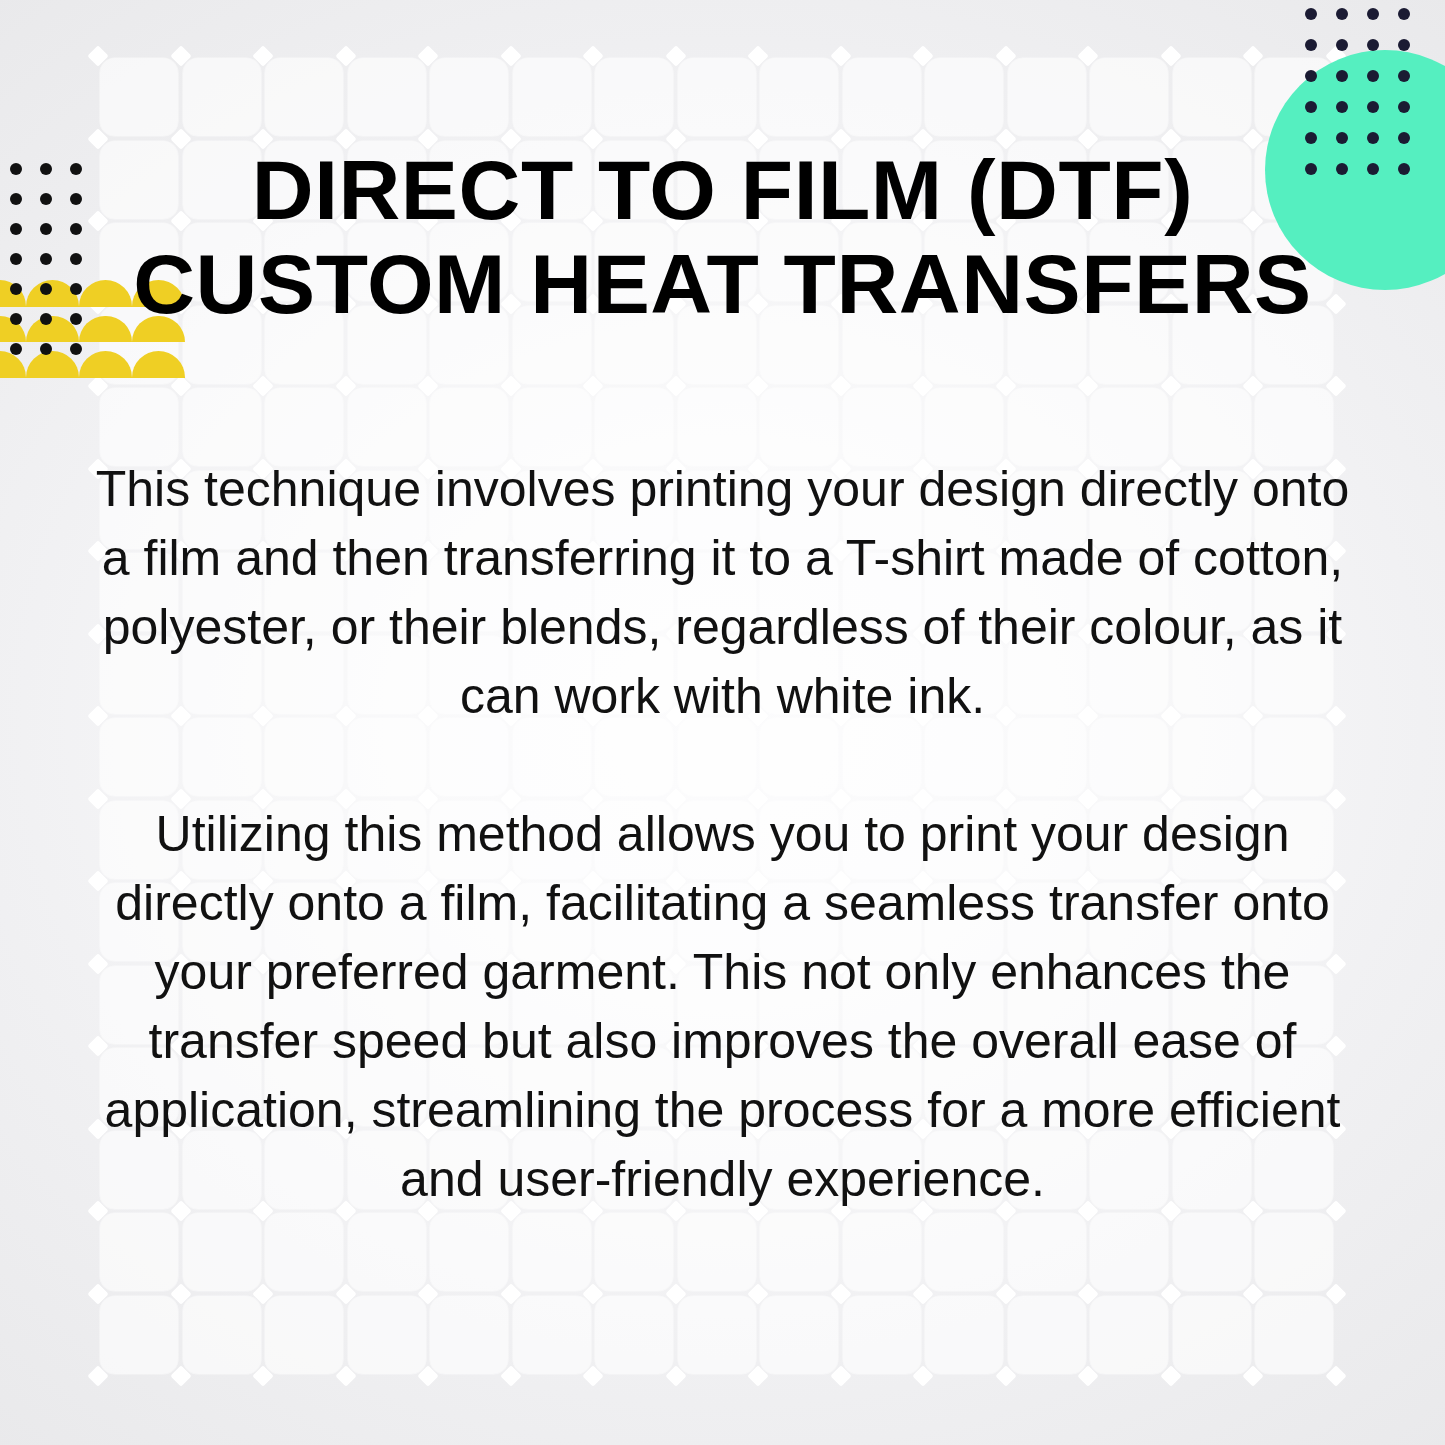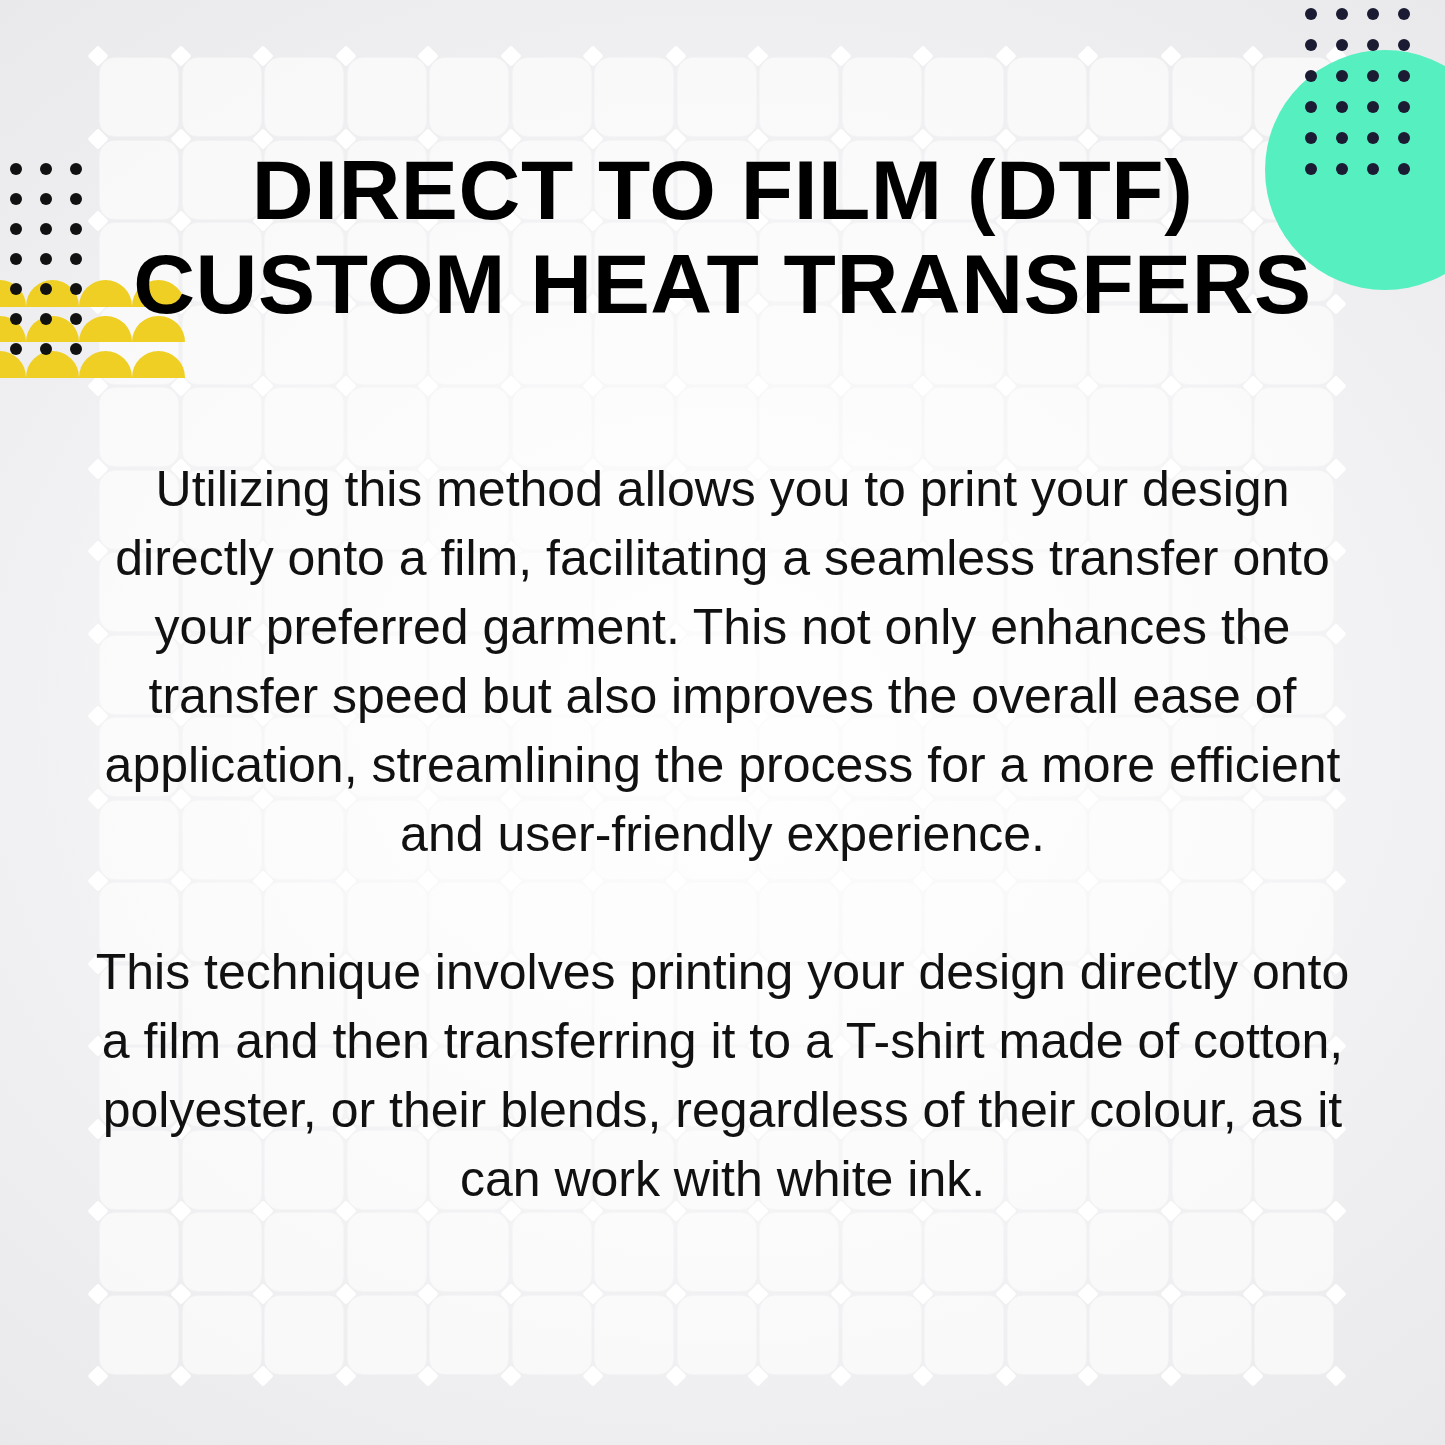--- a/index.html
+++ b/index.html
@@ -718,18 +718,18 @@
     </div>
 
   <div class="content">
 
     <div class="title">
       <span class="line">DIRECT TO FILM (DTF)</span>
       <span class="line">CUSTOM HEAT TRANSFERS</span>
     </div>
 
     <div class="body-block">
+      <p class="para">This technique involves printing your design directly onto a film and then transferring it to a T-shirt made of cotton, polyester, or their blends, regardless of their colour, as it can work with white ink.</p>
       <p class="para">Utilizing this method allows you to print your design directly onto a film, facilitating a seamless transfer onto your preferred garment. This not only enhances the transfer speed but also improves the overall ease of application, streamlining the process for a more efficient and user-friendly experience.</p>
-      <p class="para">This technique involves printing your design directly onto a film and then transferring it to a T-shirt made of cotton, polyester, or their blends, regardless of their colour, as it can work with white ink.</p>
     </div>
 
   </div>
 </div>
 
 </body></html>

